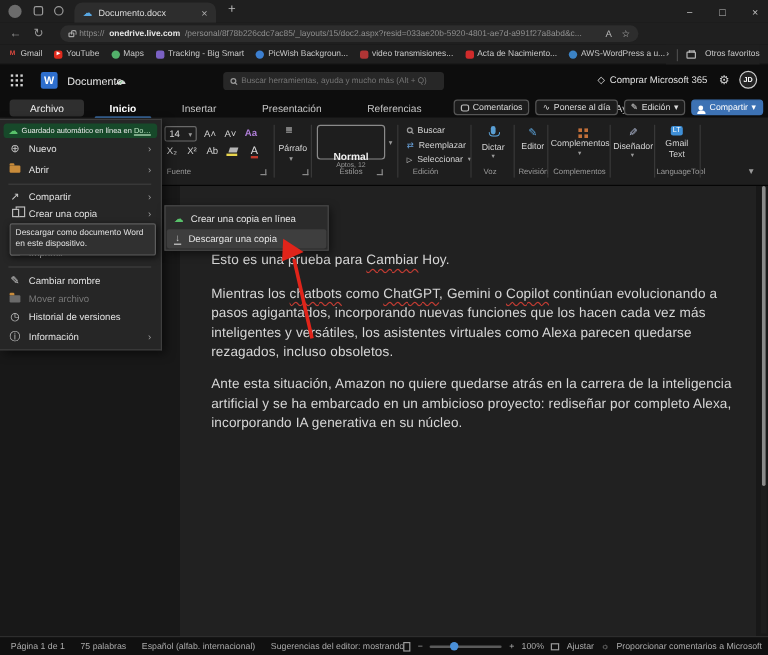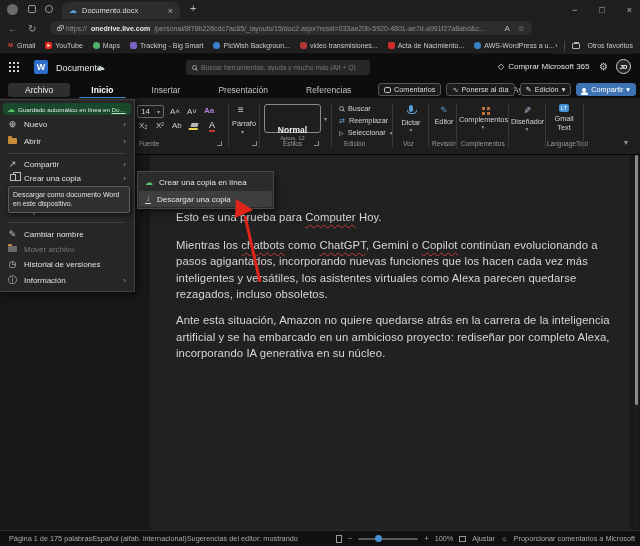--- a/index.html
+++ b/index.html
@@ -107,21 +107,21 @@
 .i-printer::before{content:"";position:absolute;top:-3px;left:2px;width:4px;height:3px;background:#8a8a8a}
 #fm-tip{position:absolute;left:8px;top:86px;width:122px;background:#303030;border:1px solid #5c5c5c;border-radius:2px;padding:3px 4px;font-size:7px;line-height:1.35;color:#e0e0e0;z-index:40;box-shadow:1px 2px 5px rgba(0,0,0,.6)}
 
 
 #submenu{position:absolute;left:137px;top:171px;width:137px;height:38px;background:#2b2b2b;border:1px solid #484848;z-index:35;box-shadow:2px 3px 7px rgba(0,0,0,.55)}
 .sm-row{position:absolute;left:1px;width:133px;height:16px;display:flex;align-items:center;gap:6px;padding:0 6px;font-size:8px;color:#e4e4e4}
 .sm-row.hl{background:#3e3e3e;border-radius:2px}
 .i-dl{border-bottom:1px solid #cfcfcf;line-height:8px;font-size:8px;color:#cfcfcf;padding:0 1px}
 
 
-#statusbar{position:absolute;top:530px;left:0;width:640px;height:16px;background:#101010;border-top:1px solid #2d2d2d;display:flex;align-items:center;padding-left:9px;font-size:7.3px;color:#ababab}
+#statusbar{position:absolute;top:530px;left:0;width:640px;height:16px;background:#101010;border-top:1px solid #2d2d2d;display:flex;align-items:center;padding-left:9px;gap:13px;font-size:7.3px;color:#ababab}
 #sb-right{position:absolute;right:5px;top:0;height:15px;display:flex;align-items:center;gap:6px;font-size:7.3px;color:#ababab}
 .i-page{width:6px;height:8px;border:1px solid #9a9a9a}
 .ztrack{width:60px;height:2px;background:#5a5a5a;border-radius:1px;position:relative}
 .zthumb{position:absolute;left:17px;top:-2.5px;width:7px;height:7px;border-radius:50%;background:#4a90d9}
 .i-fit{width:7px;height:6px;border:1px solid #9a9a9a}
 
 
 #arrowsvg{position:absolute;left:0;top:0;width:640px;height:546px;z-index:50;pointer-events:none}
 </style>
 </head>
@@ -345,21 +345,21 @@
   </div>
   <span class="grp-lbl" style="left:547px;top:42px">LanguageTool</span>
   <span class="gdiv" style="left:583px"></span>
 
   <span id="ribcollapse">▾</span>
 </div>
 
 <div id="docarea">
   <div id="canvas">
     <div id="doctext">
-      <p><span>Esto es una prueba para </span><span class="sq">Computer</span><span> Hoy.</span></p>
+      <p><span>Esto es una prueba para </span><span class="sq">Cambiar</span><span> Hoy.</span></p>
       <p><span>Mientras los </span><span class="sq">chatbots</span><span> como </span><span class="sq">ChatGPT</span><span>, Gemini o </span><span class="sq">Copilot</span><span> continúan evolucionando a pasos agigantados, incorporando nuevas funciones que los hacen cada vez más inteligentes y versátiles, los asistentes virtuales como Alexa parecen quedarse rezagados, incluso obsoletos.</span></p>
       <p style="margin-top:-2px"><span>Ante esta situación, Amazon no quiere quedarse atrás en la carrera de la inteligencia artificial y se ha embarcado en un ambicioso proyecto: rediseñar por completo Alexa, incorporando IA generativa en su núcleo.</span></p>
     </div>
   </div>
 </div>
 <div id="vscroll">
     <div id="vthumb"></div>
   </div>
 
 <div id="fmenu">

